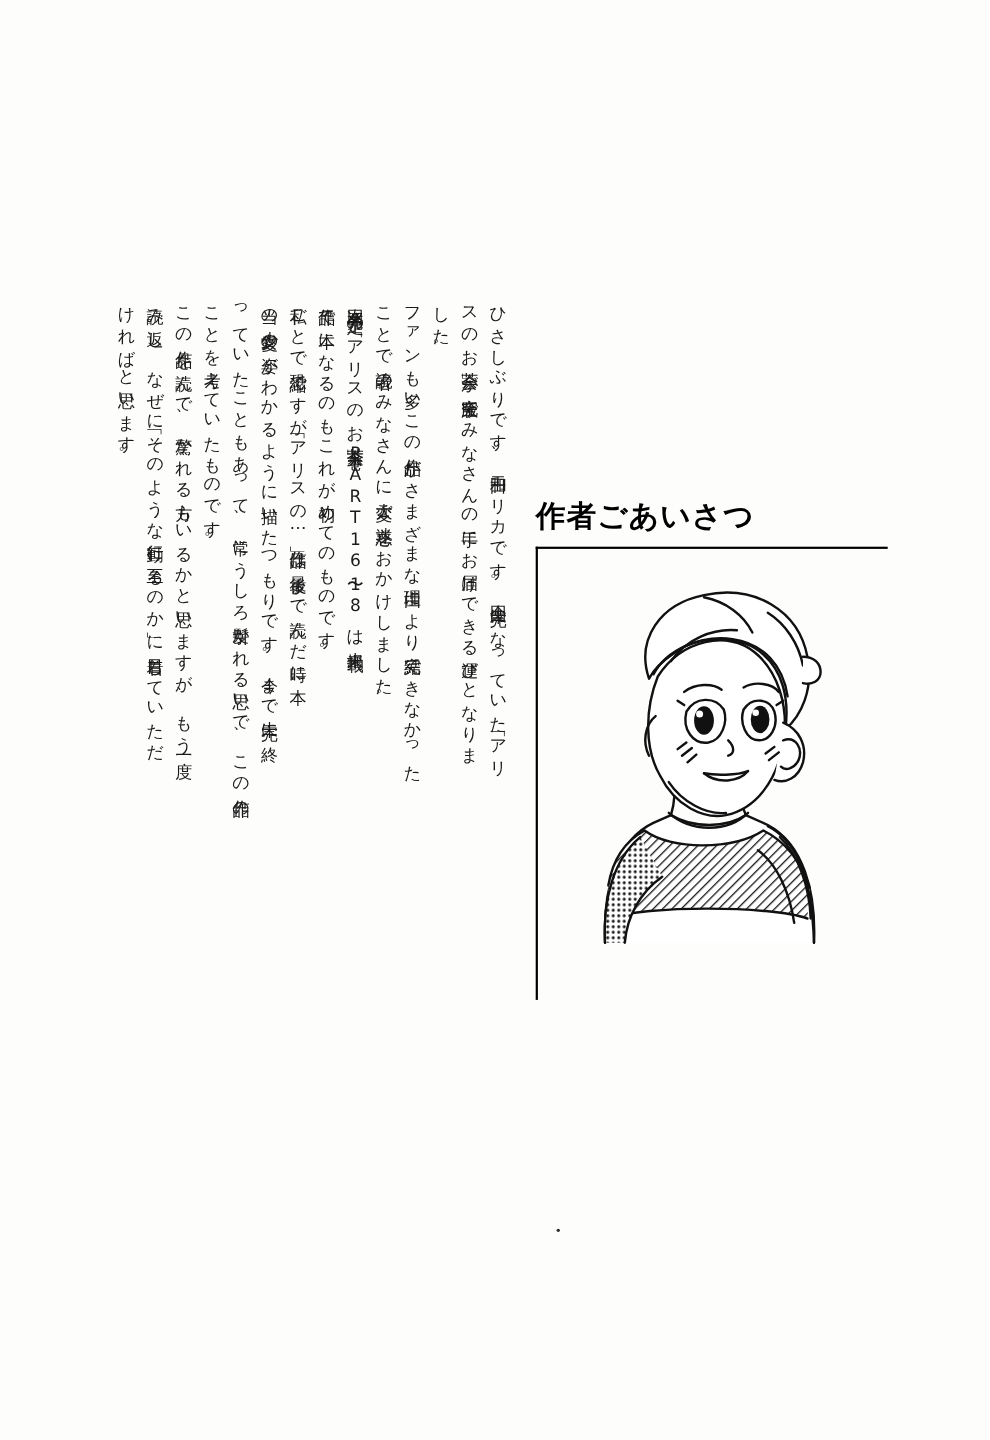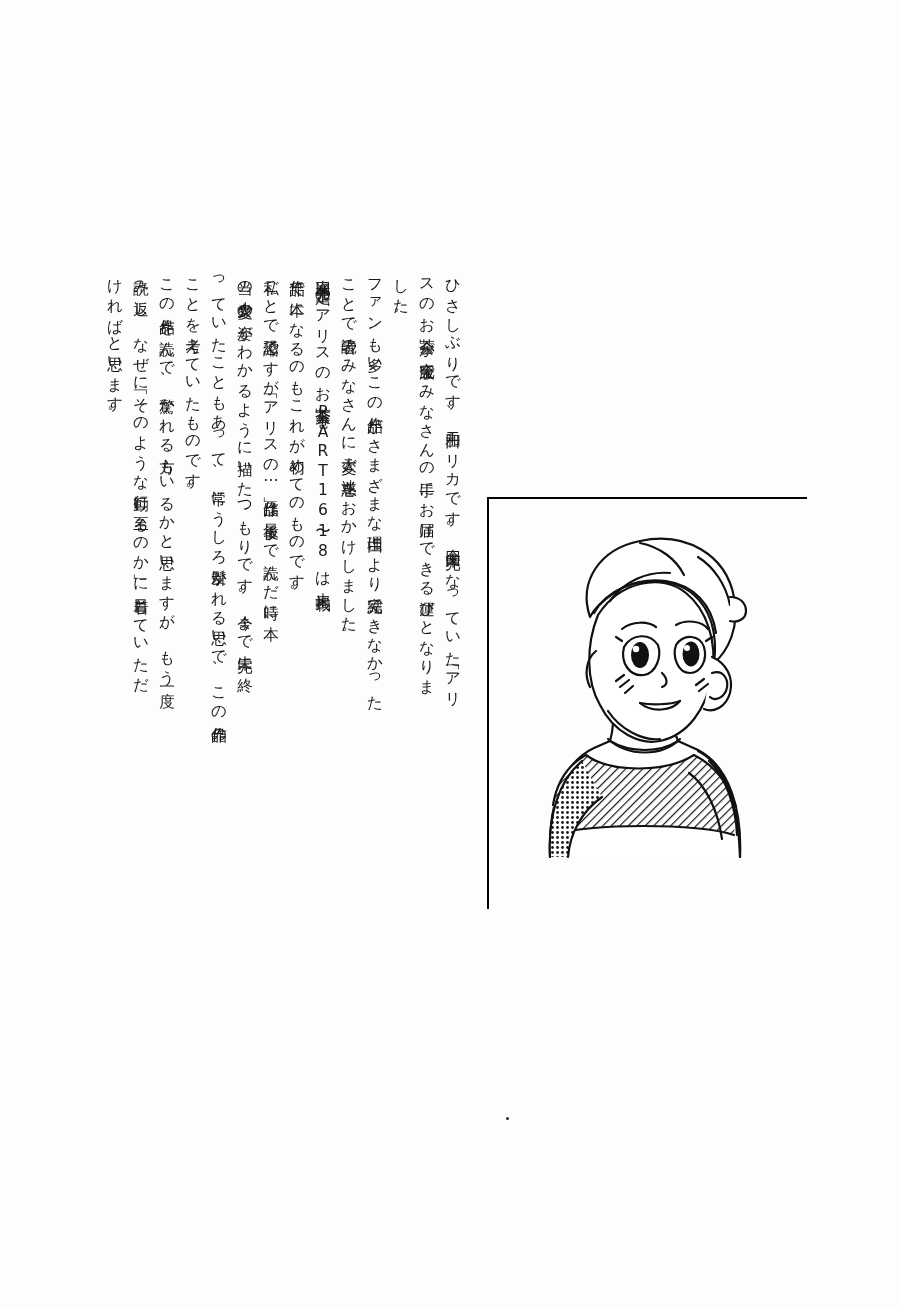--- a/index.html
+++ b/index.html
@@ -99,20 +99,23 @@
     height: 3px;
     background: #2a2a2a;
     border-radius: 50%;
   }
 </style>
 </head>
 <body>
 
 <div class="page">
 
+  <div class="heading-wrap">
+    <div class="heading-title">作者ごあいさつ</div>
+  </div>
   <div class="heading-rule"></div>
   <div class="heading-vrule"></div>
 
   <div class="illo">
     <svg viewBox="0 0 300 360" width="300" height="360" xmlns="http://www.w3.org/2000/svg">
       <defs>
         <pattern id="hatch" width="6" height="6" patternUnits="userSpaceOnUse" patternTransform="rotate(45)">
           <rect width="6" height="6" fill="#ffffff"></rect>
           <line x1="0" y1="0" x2="0" y2="6" stroke="#1a1a1a" stroke-width="2.4"></line>
         </pattern>

